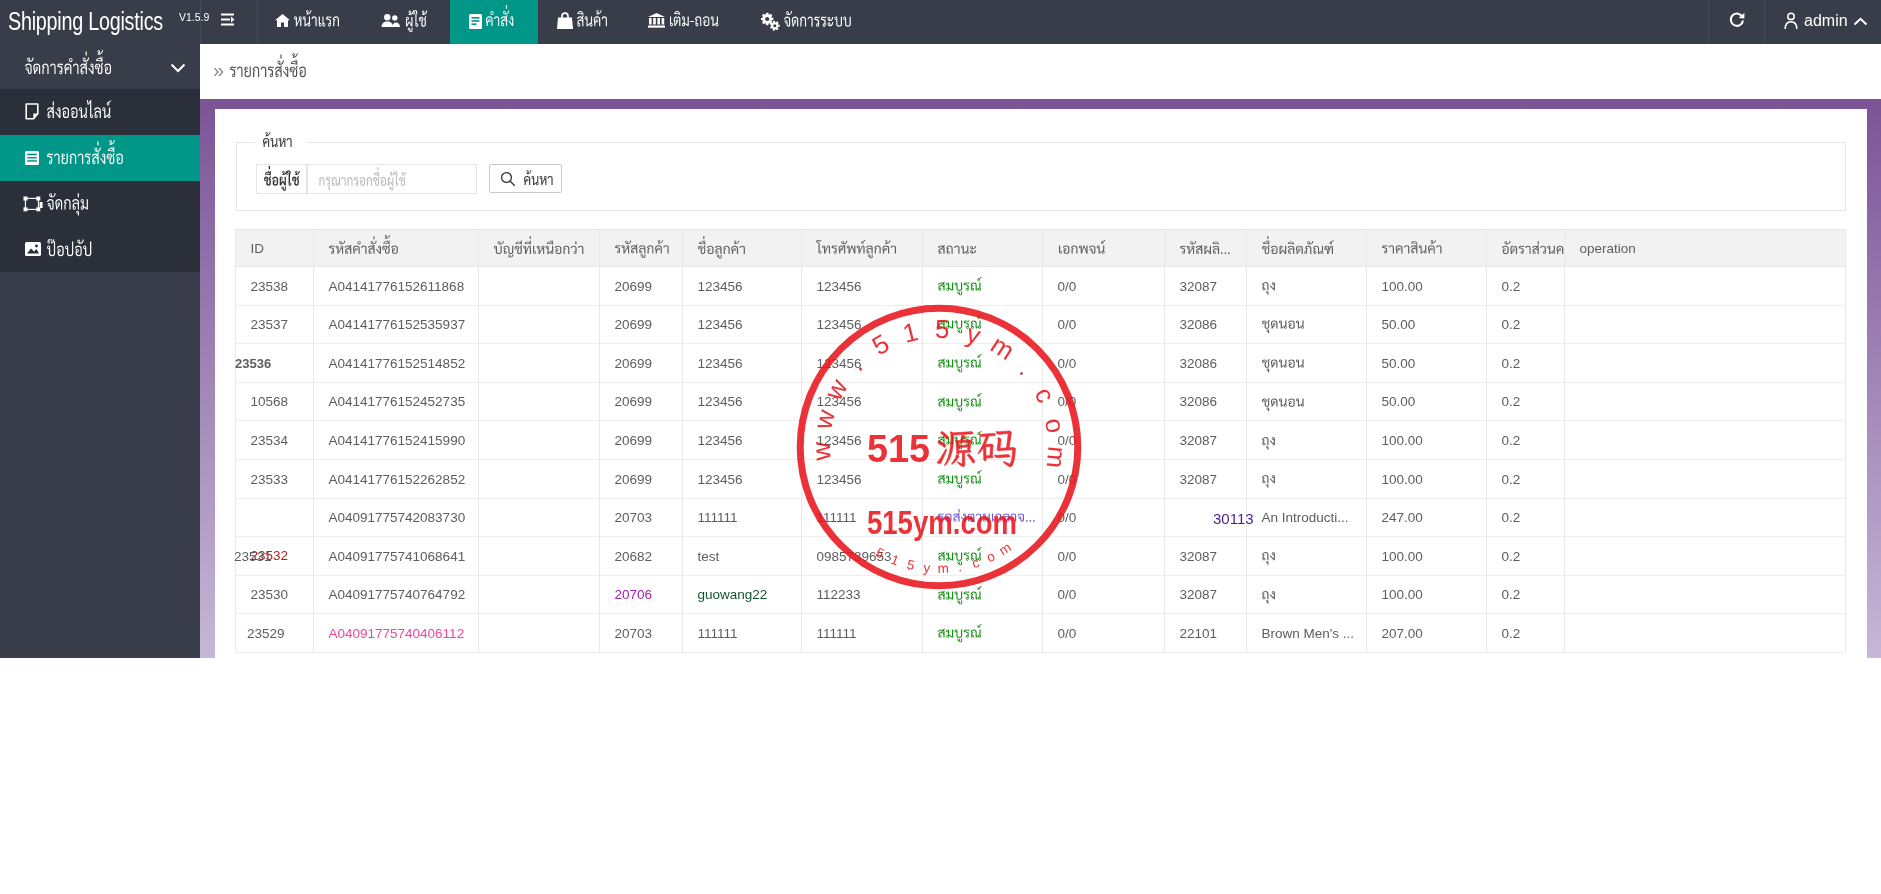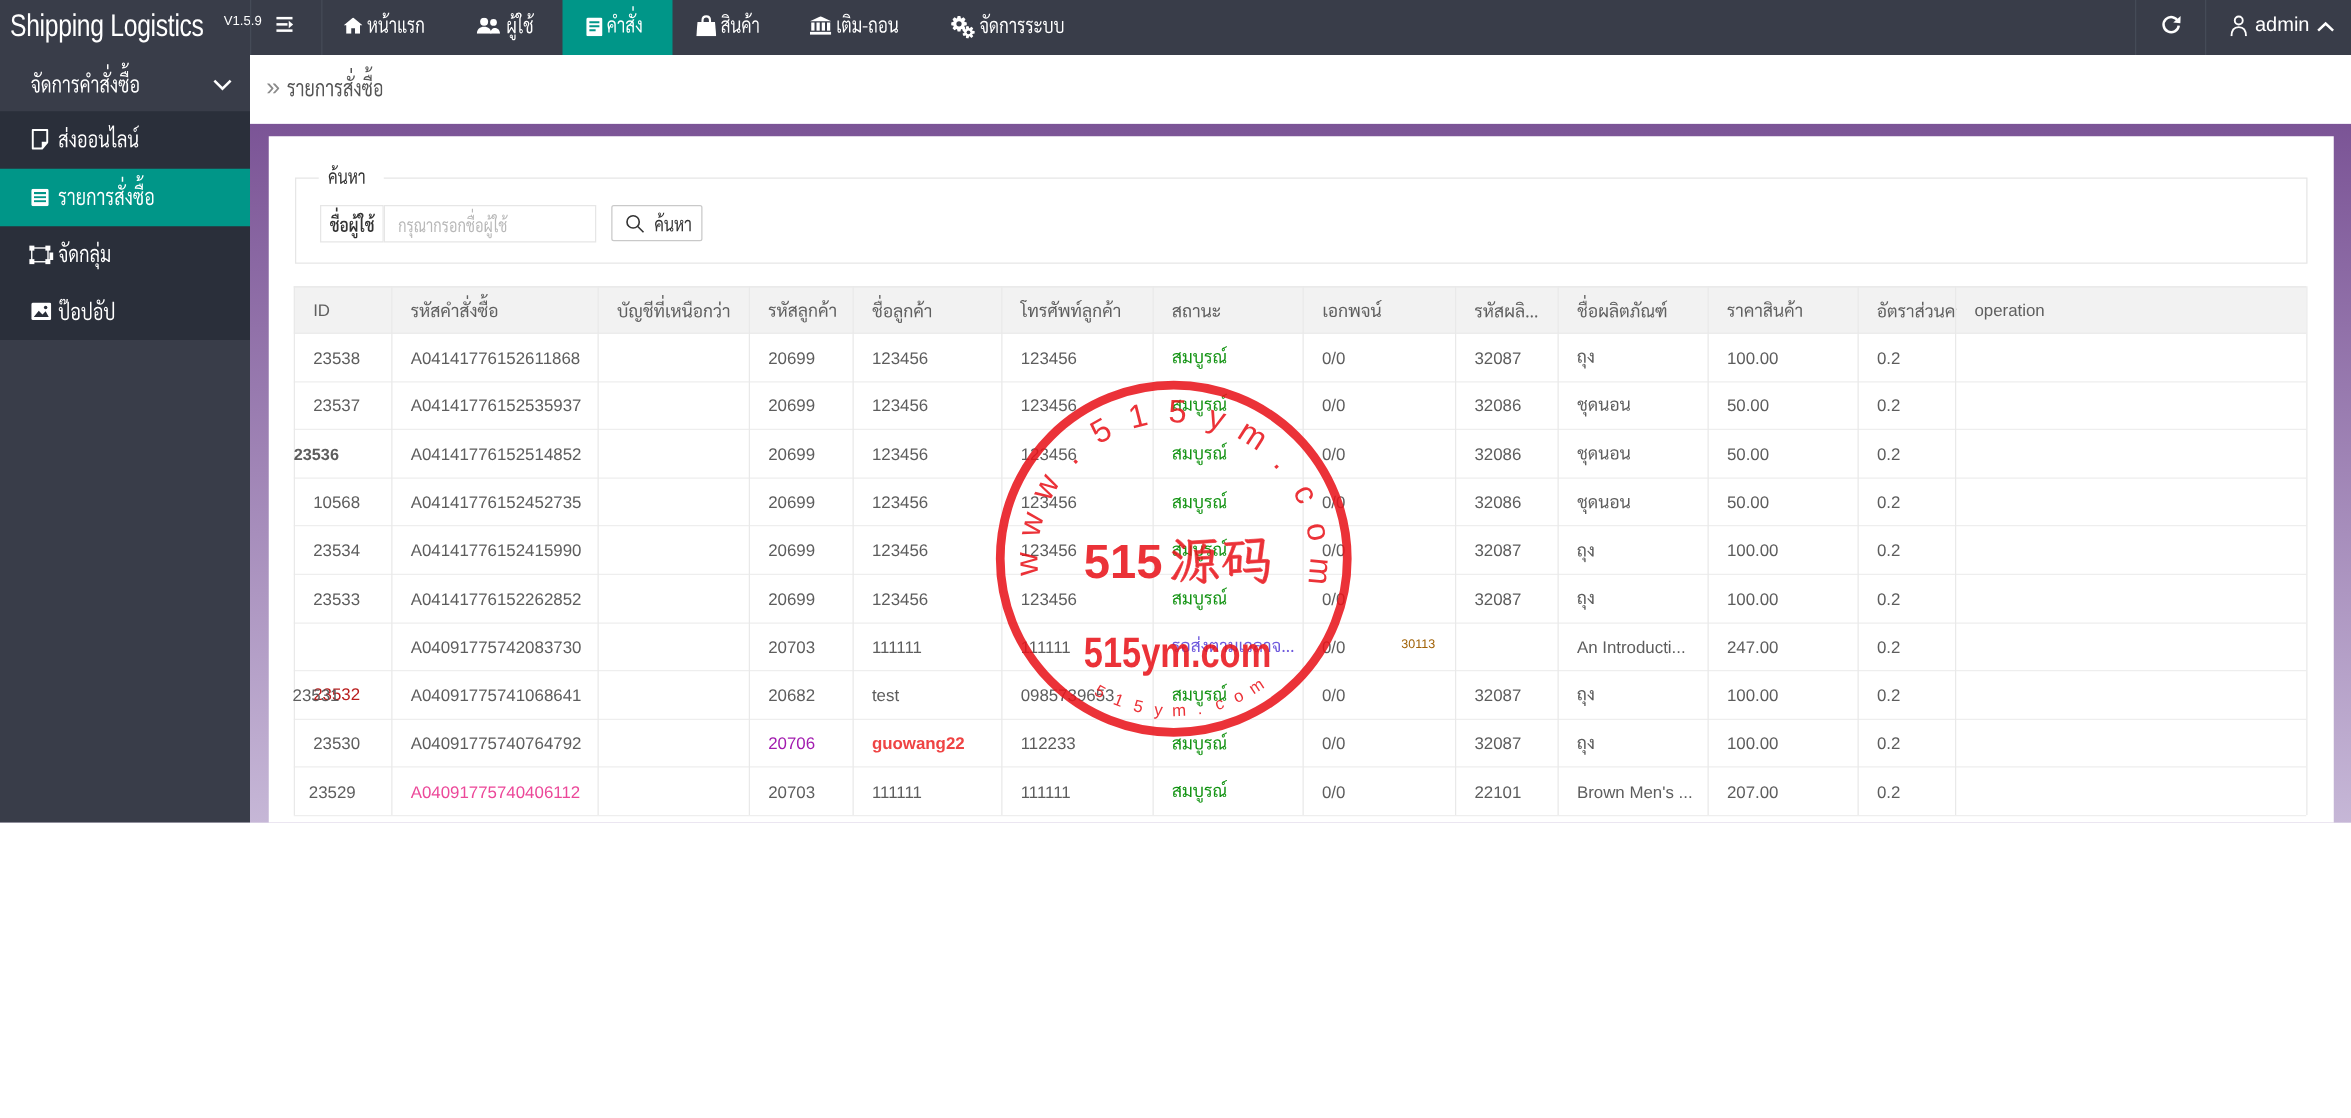--- a/index.html
+++ b/index.html
@@ -313,21 +313,21 @@
     <div style="position:absolute;left:1501.5px;top:471.5px;font-size:13.5px;color:#5d5d5d;font-weight:400;white-space:nowrap;">0.2</div>
     <div style="position:absolute;left:250.5px;top:510.1px;font-size:13.5px;color:#b91c1c;font-weight:400;white-space:nowrap;margin-top:38px;">23532</div>
     <div style="position:absolute;left:328.5px;top:510.1px;font-size:13.5px;color:#5d5d5d;font-weight:400;white-space:nowrap;">A04091775742083730</div>
     <div style="position:absolute;left:614.5px;top:510.1px;font-size:13.5px;color:#5d5d5d;font-weight:400;white-space:nowrap;">20703</div>
     <div style="position:absolute;left:697.5px;top:510.1px;font-size:13.5px;color:#5d5d5d;font-weight:400;white-space:nowrap;">111111</div>
     <div style="position:absolute;left:816.5px;top:510.1px;font-size:13.5px;color:#5d5d5d;font-weight:400;white-space:nowrap;">111111</div>
     <svg style="position:absolute;left:937.0px;top:508.4px" width="98.8" height="14.8" viewBox="-0.5 -13.6 98.8 14.8">
       <path d="M1.8 -6.4Q3.3 -6.2 4.4 -5.7Q5.5 -5.2 5.5 -4.5V-1.3Q5.5 -0.7 5.1 -0.3Q4.6 0.1 4.0 0.1Q3.3 0.1 2.9 -0.3Q2.5 -0.7 2.5 -1.3Q2.5 -1.9 2.9 -2.3Q3.3 -2.7 3.9 -2.7Q4.1 -2.7 4.3 -2.6V-4.3Q4.3 -4.7 3.3 -5.1Q2.2 -5.4 0.5 -5.6Q0.5 -6.9 1.0 -7.5Q1.6 -8.2 2.5 -8.2Q2.9 -8.2 3.2 -8.1Q3.5 -8.1 4.1 -7.9Q4.7 -7.7 4.8 -7.7Q5.0 -7.7 5.2 -7.9Q5.3 -8.0 5.3 -8.3L6.2 -8.0Q6.1 -7.4 5.8 -7.1Q5.4 -6.8 5.0 -6.8Q4.8 -6.8 4.5 -6.8Q4.2 -6.9 3.9 -7.0Q3.8 -7.0 3.4 -7.1Q2.9 -7.2 2.6 -7.2Q2.3 -7.2 2.0 -7.0Q1.8 -6.8 1.8 -6.4ZM4.6 -1.3Q4.6 -1.6 4.4 -1.8Q4.2 -1.9 3.9 -1.9Q3.6 -1.9 3.4 -1.8Q3.3 -1.6 3.3 -1.3Q3.3 -1.0 3.4 -0.8Q3.6 -0.6 3.9 -0.6Q4.2 -0.6 4.4 -0.8Q4.6 -1.0 4.6 -1.3Z M14.0 -5.8V-1.8Q14.0 -0.9 13.2 -0.4Q12.4 0.1 11.0 0.1Q9.6 0.1 8.9 -0.4Q8.1 -0.9 8.1 -1.8V-4.1Q8.1 -4.7 8.6 -5.1Q9.0 -5.6 9.6 -5.6Q10.3 -5.6 10.7 -5.2Q11.1 -4.8 11.1 -4.1Q11.1 -3.5 10.7 -3.1Q10.3 -2.7 9.7 -2.7Q9.5 -2.7 9.3 -2.8V-2.0Q9.3 -1.4 9.8 -1.1Q10.2 -0.8 11.1 -0.8Q11.9 -0.8 12.3 -1.1Q12.8 -1.4 12.8 -2.0V-5.8Q12.8 -6.5 12.2 -6.8Q11.7 -7.2 10.8 -7.2Q9.9 -7.2 9.3 -6.9Q8.7 -6.5 8.5 -5.9H7.4Q7.5 -7.0 8.4 -7.6Q9.4 -8.2 10.8 -8.2Q12.2 -8.2 13.1 -7.5Q14.0 -6.9 14.0 -5.8ZM9.0 -4.1Q9.0 -3.9 9.2 -3.7Q9.4 -3.5 9.7 -3.5Q10.0 -3.5 10.2 -3.7Q10.3 -3.9 10.3 -4.1Q10.3 -4.4 10.2 -4.6Q10.0 -4.8 9.7 -4.8Q9.4 -4.8 9.2 -4.6Q9.0 -4.4 9.0 -4.1Z M21.5 -7.3Q22.1 -6.7 22.1 -5.8V0.0H20.9V-3.2Q20.9 -3.8 20.3 -4.2Q19.7 -4.5 19.0 -4.5Q18.2 -4.5 17.7 -4.2Q17.2 -3.8 17.2 -3.2V-2.6Q17.4 -2.7 17.6 -2.7Q18.2 -2.7 18.6 -2.3Q19.0 -1.9 19.0 -1.3Q19.0 -0.7 18.6 -0.3Q18.2 0.1 17.5 0.1Q16.9 0.1 16.4 -0.3Q16.0 -0.7 16.0 -1.3V-3.2Q16.0 -4.1 16.6 -4.7Q17.2 -5.2 18.1 -5.4Q19.3 -6.2 20.0 -7.0Q19.5 -7.2 18.9 -7.2Q18.0 -7.2 17.4 -6.9Q16.8 -6.5 16.6 -5.9H15.5Q15.6 -7.0 16.5 -7.6Q17.4 -8.2 18.9 -8.2Q19.9 -8.2 20.7 -7.9Q21.0 -8.4 21.1 -8.8H22.5Q22.3 -8.2 21.5 -7.3ZM20.9 -5.8Q20.9 -6.2 20.7 -6.5Q20.1 -6.0 19.3 -5.4Q20.3 -5.3 20.9 -4.7ZM17.6 -1.9Q17.3 -1.9 17.1 -1.8Q16.9 -1.6 16.9 -1.3Q16.9 -1.0 17.1 -0.8Q17.3 -0.6 17.6 -0.6Q17.9 -0.6 18.1 -0.8Q18.2 -1.0 18.2 -1.3Q18.2 -1.6 18.1 -1.8Q17.9 -1.9 17.6 -1.9Z M21.0 -12.6H22.1V-9.6H21.0Z M28.4 -6.7V0.0H27.3L23.4 -4.2L24.1 -4.9L27.2 -1.5V-5.4Q27.0 -5.3 26.8 -5.3Q26.2 -5.3 25.8 -5.7Q25.4 -6.1 25.4 -6.8Q25.4 -7.4 25.8 -7.8Q26.3 -8.2 26.9 -8.2Q27.6 -8.2 28.0 -7.8Q28.4 -7.4 28.4 -6.7ZM26.9 -6.1Q27.1 -6.1 27.3 -6.3Q27.5 -6.5 27.5 -6.8Q27.5 -7.1 27.3 -7.2Q27.1 -7.4 26.9 -7.4Q26.6 -7.4 26.4 -7.2Q26.2 -7.1 26.2 -6.8Q26.2 -6.5 26.4 -6.3Q26.6 -6.1 26.9 -6.1Z M36.9 -5.4V0.0H35.7V-5.4Q35.7 -6.0 35.6 -6.5Q35.4 -6.9 35.0 -7.2L33.6 -6.1L32.1 -7.2Q31.6 -6.9 31.4 -6.5Q31.2 -6.0 31.2 -5.3Q31.2 -5.0 31.3 -4.6Q31.4 -4.2 31.5 -3.7Q31.7 -3.1 31.7 -2.8Q31.8 -2.4 31.8 -2.1V-1.7Q32.0 -2.0 32.3 -2.3Q32.6 -2.5 33.3 -3.1Q32.8 -3.2 32.5 -3.5Q32.3 -3.8 32.3 -4.3Q32.3 -4.8 32.6 -5.2Q33.0 -5.5 33.5 -5.5Q34.1 -5.5 34.4 -5.2Q34.8 -4.8 34.8 -4.3Q34.8 -3.8 34.5 -3.3Q34.1 -2.9 33.4 -2.3Q32.7 -1.6 32.3 -1.1Q31.9 -0.6 31.9 0.0H30.7V-2.0Q30.7 -2.3 30.4 -3.3Q30.3 -4.0 30.2 -4.4Q30.1 -4.9 30.1 -5.3Q30.1 -6.4 30.6 -7.2Q31.2 -8.0 32.2 -8.2L33.6 -7.1L34.9 -8.2Q35.8 -8.1 36.4 -7.3Q36.9 -6.5 36.9 -5.4ZM33.5 -3.7Q33.8 -3.7 34.0 -3.9Q34.1 -4.0 34.1 -4.3Q34.1 -4.6 34.0 -4.7Q33.8 -4.9 33.5 -4.9Q33.3 -4.9 33.1 -4.7Q32.9 -4.6 32.9 -4.3Q32.9 -4.0 33.1 -3.9Q33.3 -3.7 33.5 -3.7Z M42.5 -6.0Q42.5 -6.6 42.1 -6.9Q41.8 -7.2 41.1 -7.2Q40.4 -7.2 40.0 -6.8Q39.6 -6.5 39.6 -5.8H38.4Q38.4 -6.9 39.1 -7.6Q39.8 -8.2 41.1 -8.2Q42.3 -8.2 43.0 -7.6Q43.7 -7.0 43.7 -6.0V0.0H42.5Z M52.3 -8.1V0.0H51.2Q50.6 -0.5 49.9 -0.9Q49.1 -1.4 48.5 -1.6Q48.5 -1.5 48.5 -1.4Q48.5 -0.7 48.0 -0.3Q47.6 0.1 46.9 0.1Q46.2 0.1 45.8 -0.3Q45.4 -0.7 45.4 -1.4Q45.4 -2.0 45.8 -2.4Q46.2 -2.9 46.9 -2.9Q47.0 -2.9 47.1 -2.8V-5.4Q46.9 -5.3 46.7 -5.3Q46.1 -5.3 45.7 -5.7Q45.3 -6.1 45.3 -6.8Q45.3 -7.4 45.7 -7.8Q46.1 -8.2 46.8 -8.2Q47.4 -8.2 47.9 -7.8Q48.3 -7.4 48.3 -6.7V-2.6Q49.1 -2.4 49.8 -2.0Q50.6 -1.7 51.1 -1.2V-8.1ZM46.7 -6.1Q47.0 -6.1 47.2 -6.3Q47.4 -6.5 47.4 -6.8Q47.4 -7.1 47.2 -7.2Q47.0 -7.4 46.7 -7.4Q46.4 -7.4 46.2 -7.2Q46.0 -7.1 46.0 -6.8Q46.0 -6.5 46.2 -6.3Q46.4 -6.1 46.7 -6.1ZM47.6 -1.4Q47.6 -1.7 47.4 -1.8Q47.2 -2.0 46.9 -2.0Q46.6 -2.0 46.4 -1.8Q46.2 -1.7 46.2 -1.4Q46.2 -1.1 46.4 -0.9Q46.6 -0.7 46.9 -0.7Q47.2 -0.7 47.4 -0.9Q47.6 -1.1 47.6 -1.4Z M57.4 -1.3Q57.4 -0.7 57.0 -0.3Q56.6 0.1 56.0 0.1Q55.3 0.1 54.9 -0.3Q54.4 -0.7 54.4 -1.3V-8.1H55.6V-2.6Q55.8 -2.7 56.0 -2.7Q56.7 -2.7 57.0 -2.3Q57.4 -1.9 57.4 -1.3ZM56.7 -1.3Q56.7 -1.6 56.5 -1.8Q56.3 -1.9 56.0 -1.9Q55.7 -1.9 55.5 -1.8Q55.4 -1.6 55.4 -1.3Q55.4 -1.0 55.5 -0.8Q55.7 -0.6 56.0 -0.6Q56.3 -0.6 56.5 -0.8Q56.7 -1.0 56.7 -1.3Z M63.8 -5.8V-1.3Q63.8 -0.7 63.4 -0.3Q63.0 0.1 62.3 0.1Q61.6 0.1 61.2 -0.3Q60.8 -0.7 60.8 -1.3Q60.8 -1.9 61.2 -2.3Q61.6 -2.7 62.2 -2.7Q62.4 -2.7 62.6 -2.6V-5.7Q62.6 -6.4 62.2 -6.8Q61.7 -7.2 60.9 -7.2Q60.2 -7.2 59.7 -6.8Q59.2 -6.5 59.1 -5.8H57.9Q58.0 -6.9 58.9 -7.6Q59.7 -8.2 61.0 -8.2Q62.3 -8.2 63.1 -7.5Q63.8 -6.9 63.8 -5.8ZM62.9 -1.3Q62.9 -1.6 62.7 -1.8Q62.5 -1.9 62.2 -1.9Q62.0 -1.9 61.8 -1.8Q61.6 -1.6 61.6 -1.3Q61.6 -1.0 61.8 -0.8Q62.0 -0.6 62.2 -0.6Q62.5 -0.6 62.7 -0.8Q62.9 -1.0 62.9 -1.3Z M71.9 -5.8V0.0H70.8V-3.3Q70.8 -3.9 70.2 -4.3Q69.6 -4.6 68.8 -4.6Q68.1 -4.6 67.6 -4.3Q67.1 -3.9 67.1 -3.3V-2.6Q67.3 -2.7 67.5 -2.7Q68.1 -2.7 68.5 -2.3Q68.9 -1.9 68.9 -1.3Q68.9 -0.7 68.5 -0.3Q68.1 0.1 67.4 0.1Q66.7 0.1 66.3 -0.3Q65.9 -0.7 65.9 -1.3V-3.3Q65.9 -4.0 66.3 -4.5Q66.6 -5.0 67.3 -5.3Q67.9 -5.6 68.7 -5.6Q69.3 -5.6 69.8 -5.4Q70.4 -5.2 70.8 -4.8V-5.8Q70.8 -6.5 70.2 -6.9Q69.7 -7.2 68.7 -7.2Q67.8 -7.2 67.2 -6.9Q66.6 -6.5 66.5 -5.9H65.4Q65.4 -7.0 66.4 -7.6Q67.3 -8.2 68.7 -8.2Q70.2 -8.2 71.1 -7.6Q71.9 -6.9 71.9 -5.8ZM67.5 -1.9Q67.2 -1.9 67.0 -1.8Q66.8 -1.6 66.8 -1.3Q66.8 -1.0 67.0 -0.8Q67.2 -0.6 67.5 -0.6Q67.7 -0.6 67.9 -0.8Q68.1 -1.0 68.1 -1.3Q68.1 -1.6 67.9 -1.8Q67.7 -1.9 67.5 -1.9Z M77.5 -6.0Q77.5 -6.6 77.2 -6.9Q76.8 -7.2 76.1 -7.2Q75.4 -7.2 75.0 -6.8Q74.6 -6.5 74.6 -5.8H73.4Q73.4 -6.9 74.1 -7.6Q74.9 -8.2 76.1 -8.2Q77.3 -8.2 78.0 -7.6Q78.7 -7.0 78.7 -6.0V0.0H77.5Z M83.0 -1.1 82.7 -2.8Q82.5 -2.7 82.2 -2.7Q81.6 -2.7 81.2 -3.0Q80.9 -3.4 80.9 -4.0Q80.9 -4.5 81.2 -4.9Q81.6 -5.3 82.2 -5.3Q82.7 -5.3 83.1 -5.0Q83.5 -4.7 83.6 -4.2L84.1 -1.3Q84.1 -1.1 84.3 -0.9Q84.4 -0.8 84.7 -0.8Q85.0 -0.8 85.2 -1.0Q85.3 -1.1 85.3 -1.4V-5.9Q85.3 -6.5 84.8 -6.9Q84.3 -7.2 83.5 -7.2Q82.6 -7.2 82.1 -6.9Q81.5 -6.5 81.4 -5.9H80.2Q80.3 -6.9 81.2 -7.6Q82.1 -8.2 83.5 -8.2Q84.9 -8.2 85.7 -7.6Q86.5 -7.0 86.5 -6.0V-1.5Q86.5 -0.7 86.1 -0.3Q85.6 0.1 84.7 0.1Q84.0 0.1 83.5 -0.2Q83.1 -0.5 83.0 -1.1ZM82.8 -4.0Q82.8 -4.2 82.6 -4.4Q82.4 -4.6 82.2 -4.6Q81.9 -4.6 81.7 -4.4Q81.6 -4.2 81.6 -4.0Q81.6 -3.7 81.7 -3.5Q81.9 -3.4 82.2 -3.4Q82.4 -3.4 82.6 -3.5Q82.8 -3.7 82.8 -4.0Z M88.5 -0.8Q88.5 -1.2 88.7 -1.4Q88.9 -1.7 89.3 -1.7Q89.7 -1.7 90.0 -1.4Q90.2 -1.2 90.2 -0.8Q90.2 -0.4 90.0 -0.1Q89.7 0.1 89.3 0.1Q88.9 0.1 88.7 -0.1Q88.5 -0.4 88.5 -0.8Z M92.0 -0.8Q92.0 -1.2 92.2 -1.4Q92.5 -1.7 92.8 -1.7Q93.2 -1.7 93.5 -1.4Q93.7 -1.2 93.7 -0.8Q93.7 -0.4 93.5 -0.1Q93.2 0.1 92.8 0.1Q92.5 0.1 92.2 -0.1Q92.0 -0.4 92.0 -0.8Z M95.5 -0.8Q95.5 -1.2 95.7 -1.4Q96.0 -1.7 96.4 -1.7Q96.8 -1.7 97.0 -1.4Q97.2 -1.2 97.2 -0.8Q97.2 -0.4 97.0 -0.1Q96.8 0.1 96.4 0.1Q96.0 0.1 95.7 -0.1Q95.5 -0.4 95.5 -0.8Z" fill="#6e59dd"></path>
     </svg>
     <div style="position:absolute;left:1057.5px;top:510.1px;font-size:13.5px;color:#5d5d5d;font-weight:400;white-space:nowrap;">0/0</div>
-    <div style="position:absolute;left:1121px;top:510.1px;font-size:10px;color:#a16207;font-weight:400;white-space:nowrap;">30113</div>
+    <div style="position:absolute;left:1213px;top:510.1px;font-size:15px;color:#4c1d95;font-weight:400;white-space:nowrap;">30113</div>
     <div style="position:absolute;left:1261.5px;top:510.1px;font-size:13.5px;color:#5d5d5d;font-weight:400;white-space:nowrap;">An Introducti...</div>
     <div style="position:absolute;left:1381.5px;top:510.1px;font-size:13.5px;color:#5d5d5d;font-weight:400;white-space:nowrap;">247.00</div>
     <div style="position:absolute;left:1501.5px;top:510.1px;font-size:13.5px;color:#5d5d5d;font-weight:400;white-space:nowrap;">0.2</div>
     <div style="position:absolute;left:234px;top:548.7px;font-size:13.5px;color:#5d5d5d;font-weight:400;white-space:nowrap;">23531</div>
     <div style="position:absolute;left:328.5px;top:548.7px;font-size:13.5px;color:#5d5d5d;font-weight:400;white-space:nowrap;">A04091775741068641</div>
     <div style="position:absolute;left:614.5px;top:548.7px;font-size:13.5px;color:#5d5d5d;font-weight:400;white-space:nowrap;">20682</div>
     <div style="position:absolute;left:697.5px;top:548.7px;font-size:13.5px;color:#5d5d5d;font-weight:400;white-space:nowrap;">test</div>
     <div style="position:absolute;left:816.5px;top:548.7px;font-size:13.5px;color:#5d5d5d;font-weight:400;white-space:nowrap;">0985739653</div>
     <svg style="position:absolute;left:937.0px;top:546.0px" width="45.6" height="20.3" viewBox="-0.5 -14.6 45.6 20.3">
       <path d="M6.5 -7.3Q7.1 -6.7 7.1 -5.8V0.0H5.9V-3.2Q5.9 -3.8 5.3 -4.2Q4.7 -4.5 4.0 -4.5Q3.2 -4.5 2.7 -4.2Q2.2 -3.8 2.2 -3.2V-2.6Q2.4 -2.7 2.6 -2.7Q3.2 -2.7 3.6 -2.3Q4.0 -1.9 4.0 -1.3Q4.0 -0.7 3.6 -0.3Q3.2 0.1 2.5 0.1Q1.9 0.1 1.4 -0.3Q1.0 -0.7 1.0 -1.3V-3.2Q1.0 -4.1 1.6 -4.7Q2.2 -5.2 3.1 -5.4Q4.3 -6.2 5.0 -7.0Q4.5 -7.2 3.9 -7.2Q3.0 -7.2 2.4 -6.9Q1.8 -6.5 1.6 -5.9H0.5Q0.6 -7.0 1.5 -7.6Q2.4 -8.2 3.9 -8.2Q4.9 -8.2 5.7 -7.9Q6.0 -8.4 6.1 -8.8H7.5Q7.3 -8.2 6.5 -7.3ZM5.9 -5.8Q5.9 -6.2 5.7 -6.5Q5.1 -6.0 4.4 -5.4Q5.3 -5.3 5.9 -4.7ZM2.6 -1.9Q2.3 -1.9 2.1 -1.8Q1.9 -1.6 1.9 -1.3Q1.9 -1.0 2.1 -0.8Q2.3 -0.6 2.6 -0.6Q2.9 -0.6 3.1 -0.8Q3.2 -1.0 3.2 -1.3Q3.2 -1.6 3.1 -1.8Q2.9 -1.9 2.6 -1.9Z M15.7 -8.1V0.0H14.6Q14.0 -0.5 13.2 -0.9Q12.5 -1.4 11.8 -1.6Q11.8 -1.5 11.8 -1.4Q11.8 -0.7 11.4 -0.3Q10.9 0.1 10.3 0.1Q9.6 0.1 9.1 -0.3Q8.7 -0.7 8.7 -1.4Q8.7 -2.0 9.2 -2.4Q9.6 -2.9 10.3 -2.9Q10.4 -2.9 10.4 -2.8V-5.4Q10.2 -5.3 10.0 -5.3Q9.4 -5.3 9.0 -5.7Q8.6 -6.1 8.6 -6.8Q8.6 -7.4 9.1 -7.8Q9.5 -8.2 10.1 -8.2Q10.8 -8.2 11.2 -7.8Q11.6 -7.4 11.6 -6.7V-2.6Q12.4 -2.4 13.2 -2.0Q13.9 -1.7 14.5 -1.2V-8.1ZM10.1 -6.1Q10.3 -6.1 10.5 -6.3Q10.7 -6.5 10.7 -6.8Q10.7 -7.1 10.5 -7.2Q10.3 -7.4 10.1 -7.4Q9.8 -7.4 9.6 -7.2Q9.4 -7.1 9.4 -6.8Q9.4 -6.5 9.6 -6.3Q9.8 -6.1 10.1 -6.1ZM10.9 -1.4Q10.9 -1.7 10.7 -1.8Q10.5 -2.0 10.2 -2.0Q9.9 -2.0 9.7 -1.8Q9.5 -1.7 9.5 -1.4Q9.5 -1.1 9.7 -0.9Q9.9 -0.7 10.2 -0.7Q10.5 -0.7 10.7 -0.9Q10.9 -1.1 10.9 -1.4Z M24.7 -8.1V-1.8Q24.7 -0.9 23.9 -0.4Q23.2 0.1 21.8 0.1Q20.4 0.1 19.6 -0.4Q18.9 -0.9 18.9 -1.8V-5.4Q18.6 -5.3 18.5 -5.3Q17.8 -5.3 17.4 -5.7Q17.0 -6.1 17.0 -6.8Q17.0 -7.4 17.5 -7.8Q17.9 -8.2 18.5 -8.2Q19.2 -8.2 19.6 -7.8Q20.0 -7.4 20.0 -6.7V-1.9Q20.0 -1.4 20.5 -1.1Q21.0 -0.8 21.8 -0.8Q22.6 -0.8 23.1 -1.1Q23.5 -1.4 23.5 -1.9V-8.1ZM18.5 -6.1Q18.8 -6.1 18.9 -6.3Q19.1 -6.5 19.1 -6.8Q19.1 -7.1 18.9 -7.2Q18.8 -7.4 18.5 -7.4Q18.2 -7.4 18.0 -7.2Q17.8 -7.1 17.8 -6.8Q17.8 -6.5 18.0 -6.3Q18.2 -6.1 18.5 -6.1Z M21.3 3.4V3.1Q21.1 3.1 20.9 3.1Q20.4 3.1 20.1 2.8Q19.8 2.5 19.8 2.0Q19.8 1.5 20.1 1.2Q20.5 0.8 21.0 0.8Q21.6 0.8 22.0 1.1Q22.3 1.4 22.3 1.9V3.4Q22.3 3.6 22.5 3.8Q22.6 3.9 22.9 3.9Q23.3 3.9 23.4 3.8Q23.6 3.6 23.6 3.4V0.9H24.6V3.4Q24.6 4.0 24.1 4.3Q23.7 4.6 22.9 4.6Q22.1 4.6 21.7 4.3Q21.3 4.0 21.3 3.4ZM21.4 2.0Q21.4 1.8 21.3 1.6Q21.2 1.5 20.9 1.5Q20.7 1.5 20.6 1.6Q20.4 1.8 20.4 2.0Q20.4 2.2 20.6 2.4Q20.7 2.5 20.9 2.5Q21.2 2.5 21.3 2.4Q21.4 2.2 21.4 2.0Z M27.5 -6.4Q29.1 -6.2 30.2 -5.7Q31.2 -5.2 31.2 -4.5V-1.3Q31.2 -0.7 30.8 -0.3Q30.4 0.1 29.7 0.1Q29.1 0.1 28.7 -0.3Q28.2 -0.7 28.2 -1.3Q28.2 -1.9 28.6 -2.3Q29.0 -2.7 29.7 -2.7Q29.8 -2.7 30.1 -2.6V-4.3Q30.1 -4.7 29.0 -5.1Q28.0 -5.4 26.2 -5.6Q26.2 -6.9 26.8 -7.5Q27.3 -8.2 28.3 -8.2Q28.6 -8.2 28.9 -8.1Q29.2 -8.1 29.8 -7.9Q30.4 -7.7 30.6 -7.7Q30.8 -7.7 30.9 -7.9Q31.0 -8.0 31.1 -8.3L32.0 -8.0Q31.8 -7.4 31.5 -7.1Q31.2 -6.8 30.8 -6.8Q30.6 -6.8 30.3 -6.8Q29.9 -6.9 29.6 -7.0Q29.5 -7.0 29.1 -7.1Q28.7 -7.2 28.4 -7.2Q28.0 -7.2 27.8 -7.0Q27.5 -6.8 27.5 -6.4ZM30.3 -1.3Q30.3 -1.6 30.1 -1.8Q30.0 -1.9 29.7 -1.9Q29.4 -1.9 29.2 -1.8Q29.0 -1.6 29.0 -1.3Q29.0 -1.0 29.2 -0.8Q29.4 -0.6 29.7 -0.6Q30.0 -0.6 30.1 -0.8Q30.3 -1.0 30.3 -1.3Z M43.5 -1.4Q43.5 -0.7 43.1 -0.3Q42.7 0.1 42.0 0.1Q41.4 0.1 41.0 -0.3Q40.6 -0.7 40.6 -1.3Q39.8 -0.9 39.3 0.0H38.1V-5.3Q38.1 -6.2 37.6 -6.7Q37.2 -7.2 36.3 -7.2Q35.6 -7.2 35.1 -6.9Q34.5 -6.6 34.3 -6.0Q34.8 -5.9 35.2 -5.7Q35.7 -5.5 35.9 -5.3V-5.0Q35.4 -4.9 35.1 -4.5Q34.8 -4.1 34.8 -3.6V-2.6Q35.0 -2.7 35.2 -2.7Q35.8 -2.7 36.2 -2.3Q36.6 -1.9 36.6 -1.3Q36.6 -0.6 36.2 -0.3Q35.8 0.1 35.1 0.1Q34.5 0.1 34.0 -0.3Q33.6 -0.7 33.6 -1.3V-3.5Q33.6 -4.1 33.9 -4.5Q34.1 -4.9 34.6 -5.1Q34.1 -5.3 33.1 -5.3Q33.2 -6.2 33.6 -6.8Q34.0 -7.5 34.8 -7.8Q35.5 -8.2 36.4 -8.2Q37.7 -8.2 38.5 -7.5Q39.2 -6.7 39.2 -5.4V-1.3Q39.7 -1.9 40.5 -2.3Q41.0 -2.5 41.3 -2.7Q41.6 -2.9 41.8 -3.2Q41.9 -3.5 41.9 -4.0V-8.1H43.1V-3.9Q43.1 -3.5 43.0 -3.2Q42.8 -2.8 42.6 -2.6Q43.0 -2.5 43.3 -2.1Q43.5 -1.8 43.5 -1.4ZM42.7 -1.3Q42.7 -1.6 42.5 -1.8Q42.3 -1.9 42.0 -1.9Q41.8 -1.9 41.6 -1.8Q41.4 -1.6 41.4 -1.3Q41.4 -1.0 41.6 -0.8Q41.8 -0.6 42.0 -0.6Q42.3 -0.6 42.5 -0.8Q42.7 -1.0 42.7 -1.3ZM35.2 -1.9Q34.9 -1.9 34.7 -1.7Q34.5 -1.6 34.5 -1.3Q34.5 -1.0 34.7 -0.8Q34.9 -0.6 35.2 -0.6Q35.5 -0.6 35.7 -0.8Q35.8 -1.0 35.8 -1.3Q35.8 -1.6 35.7 -1.7Q35.5 -1.9 35.2 -1.9Z M44.1 -13.6Q44.1 -13.0 43.8 -12.7Q43.5 -12.4 42.7 -12.2Q42.6 -12.1 42.5 -12.1Q42.4 -12.1 42.3 -12.0L41.9 -11.9Q42.1 -11.7 42.3 -11.5Q42.4 -11.2 42.4 -10.9Q42.4 -10.3 42.0 -10.0Q41.7 -9.6 41.1 -9.6Q40.6 -9.6 40.2 -10.0Q39.9 -10.4 39.9 -10.9Q39.9 -11.5 40.2 -11.8Q40.5 -12.2 40.9 -12.3Q41.2 -12.4 42.1 -12.7Q42.6 -12.9 42.9 -13.1Q43.1 -13.3 43.1 -13.6ZM41.7 -10.8Q41.7 -11.1 41.6 -11.2Q41.4 -11.4 41.2 -11.4Q40.9 -11.4 40.8 -11.2Q40.7 -11.1 40.7 -10.8Q40.7 -10.6 40.8 -10.5Q40.9 -10.3 41.2 -10.3Q41.4 -10.3 41.6 -10.5Q41.7 -10.6 41.7 -10.8Z" fill="#129312"></path>
@@ -335,21 +335,21 @@
     <div style="position:absolute;left:1057.5px;top:548.7px;font-size:13.5px;color:#5d5d5d;font-weight:400;white-space:nowrap;">0/0</div>
     <div style="position:absolute;left:1179.5px;top:548.7px;font-size:13.5px;color:#5d5d5d;font-weight:400;white-space:nowrap;">32087</div>
     <svg style="position:absolute;left:1261.1px;top:551.4px" width="14.9" height="14.8" viewBox="-0.4 -9.2 14.9 14.8">
       <path d="M7.1 -5.4V0.0H5.9V-5.3Q5.9 -6.2 5.4 -6.7Q4.8 -7.2 3.9 -7.2Q3.2 -7.2 2.6 -6.9Q2.0 -6.6 1.8 -6.0Q2.3 -5.9 2.7 -5.7Q3.2 -5.5 3.4 -5.3V-5.0Q2.9 -4.9 2.6 -4.5Q2.3 -4.1 2.3 -3.6V-2.6Q2.5 -2.7 2.7 -2.7Q3.3 -2.7 3.7 -2.3Q4.1 -1.9 4.1 -1.3Q4.1 -0.6 3.7 -0.3Q3.3 0.1 2.6 0.1Q1.9 0.1 1.5 -0.3Q1.1 -0.7 1.1 -1.3V-3.5Q1.1 -4.0 1.4 -4.5Q1.6 -4.9 2.1 -5.1Q1.5 -5.3 0.6 -5.3Q0.7 -6.2 1.1 -6.8Q1.5 -7.5 2.3 -7.8Q3.0 -8.2 4.0 -8.2Q5.4 -8.2 6.3 -7.4Q7.1 -6.7 7.1 -5.4ZM2.7 -1.9Q2.4 -1.9 2.2 -1.7Q2.0 -1.6 2.0 -1.3Q2.0 -1.0 2.2 -0.8Q2.4 -0.6 2.7 -0.6Q2.9 -0.6 3.1 -0.8Q3.3 -1.0 3.3 -1.3Q3.3 -1.6 3.1 -1.7Q2.9 -1.9 2.7 -1.9Z M6.0 3.1Q5.8 3.1 5.6 3.1Q5.1 3.1 4.8 2.8Q4.5 2.5 4.5 2.0Q4.5 1.5 4.8 1.2Q5.2 0.8 5.7 0.8Q6.4 0.8 6.7 1.2Q7.1 1.5 7.1 2.0V4.6H6.0ZM6.1 2.0Q6.1 1.8 6.0 1.6Q5.8 1.5 5.6 1.5Q5.4 1.5 5.2 1.6Q5.1 1.8 5.1 2.0Q5.1 2.2 5.2 2.4Q5.4 2.5 5.6 2.5Q5.8 2.5 6.0 2.4Q6.1 2.2 6.1 2.0Z M13.5 -6.7V0.0H12.3L8.4 -4.2L9.1 -4.9L12.3 -1.5V-5.4Q12.1 -5.3 11.9 -5.3Q11.2 -5.3 10.8 -5.7Q10.4 -6.1 10.4 -6.8Q10.4 -7.4 10.9 -7.8Q11.3 -8.2 11.9 -8.2Q12.6 -8.2 13.0 -7.8Q13.5 -7.4 13.5 -6.7ZM11.9 -6.1Q12.2 -6.1 12.3 -6.3Q12.5 -6.5 12.5 -6.8Q12.5 -7.1 12.3 -7.2Q12.2 -7.4 11.9 -7.4Q11.6 -7.4 11.4 -7.2Q11.2 -7.1 11.2 -6.8Q11.2 -6.5 11.4 -6.3Q11.6 -6.1 11.9 -6.1Z" fill="#5d5d5d"></path>
     </svg>
     <div style="position:absolute;left:1381.5px;top:548.7px;font-size:13.5px;color:#5d5d5d;font-weight:400;white-space:nowrap;">100.00</div>
     <div style="position:absolute;left:1501.5px;top:548.7px;font-size:13.5px;color:#5d5d5d;font-weight:400;white-space:nowrap;">0.2</div>
     <div style="position:absolute;left:250.5px;top:587.3px;font-size:13.5px;color:#5d5d5d;font-weight:400;white-space:nowrap;">23530</div>
     <div style="position:absolute;left:328.5px;top:587.3px;font-size:13.5px;color:#5d5d5d;font-weight:400;white-space:nowrap;">A04091775740764792</div>
     <div style="position:absolute;left:614.5px;top:587.3px;font-size:13.5px;color:#a21caf;font-weight:400;white-space:nowrap;">20706</div>
-    <div style="position:absolute;left:697.5px;top:587.3px;font-size:13.5px;color:#ef4444;font-weight:700;white-space:nowrap;">guowang22</div>
+    <div style="position:absolute;left:697.5px;top:587.3px;font-size:13.5px;color:#14532d;font-weight:400;white-space:nowrap;">guowang22</div>
     <div style="position:absolute;left:816.5px;top:587.3px;font-size:13.5px;color:#5d5d5d;font-weight:400;white-space:nowrap;">112233</div>
     <svg style="position:absolute;left:937.0px;top:584.6px" width="45.6" height="20.3" viewBox="-0.5 -14.6 45.6 20.3">
       <path d="M6.5 -7.3Q7.1 -6.7 7.1 -5.8V0.0H5.9V-3.2Q5.9 -3.8 5.3 -4.2Q4.7 -4.5 4.0 -4.5Q3.2 -4.5 2.7 -4.2Q2.2 -3.8 2.2 -3.2V-2.6Q2.4 -2.7 2.6 -2.7Q3.2 -2.7 3.6 -2.3Q4.0 -1.9 4.0 -1.3Q4.0 -0.7 3.6 -0.3Q3.2 0.1 2.5 0.1Q1.9 0.1 1.4 -0.3Q1.0 -0.7 1.0 -1.3V-3.2Q1.0 -4.1 1.6 -4.7Q2.2 -5.2 3.1 -5.4Q4.3 -6.2 5.0 -7.0Q4.5 -7.2 3.9 -7.2Q3.0 -7.2 2.4 -6.9Q1.8 -6.5 1.6 -5.9H0.5Q0.6 -7.0 1.5 -7.6Q2.4 -8.2 3.9 -8.2Q4.9 -8.2 5.7 -7.9Q6.0 -8.4 6.1 -8.8H7.5Q7.3 -8.2 6.5 -7.3ZM5.9 -5.8Q5.9 -6.2 5.7 -6.5Q5.1 -6.0 4.4 -5.4Q5.3 -5.3 5.9 -4.7ZM2.6 -1.9Q2.3 -1.9 2.1 -1.8Q1.9 -1.6 1.9 -1.3Q1.9 -1.0 2.1 -0.8Q2.3 -0.6 2.6 -0.6Q2.9 -0.6 3.1 -0.8Q3.2 -1.0 3.2 -1.3Q3.2 -1.6 3.1 -1.8Q2.9 -1.9 2.6 -1.9Z M15.7 -8.1V0.0H14.6Q14.0 -0.5 13.2 -0.9Q12.5 -1.4 11.8 -1.6Q11.8 -1.5 11.8 -1.4Q11.8 -0.7 11.4 -0.3Q10.9 0.1 10.3 0.1Q9.6 0.1 9.1 -0.3Q8.7 -0.7 8.7 -1.4Q8.7 -2.0 9.2 -2.4Q9.6 -2.9 10.3 -2.9Q10.4 -2.9 10.4 -2.8V-5.4Q10.2 -5.3 10.0 -5.3Q9.4 -5.3 9.0 -5.7Q8.6 -6.1 8.6 -6.8Q8.6 -7.4 9.1 -7.8Q9.5 -8.2 10.1 -8.2Q10.8 -8.2 11.2 -7.8Q11.6 -7.4 11.6 -6.7V-2.6Q12.4 -2.4 13.2 -2.0Q13.9 -1.7 14.5 -1.2V-8.1ZM10.1 -6.1Q10.3 -6.1 10.5 -6.3Q10.7 -6.5 10.7 -6.8Q10.7 -7.1 10.5 -7.2Q10.3 -7.4 10.1 -7.4Q9.8 -7.4 9.6 -7.2Q9.4 -7.1 9.4 -6.8Q9.4 -6.5 9.6 -6.3Q9.8 -6.1 10.1 -6.1ZM10.9 -1.4Q10.9 -1.7 10.7 -1.8Q10.5 -2.0 10.2 -2.0Q9.9 -2.0 9.7 -1.8Q9.5 -1.7 9.5 -1.4Q9.5 -1.1 9.7 -0.9Q9.9 -0.7 10.2 -0.7Q10.5 -0.7 10.7 -0.9Q10.9 -1.1 10.9 -1.4Z M24.7 -8.1V-1.8Q24.7 -0.9 23.9 -0.4Q23.2 0.1 21.8 0.1Q20.4 0.1 19.6 -0.4Q18.9 -0.9 18.9 -1.8V-5.4Q18.6 -5.3 18.5 -5.3Q17.8 -5.3 17.4 -5.7Q17.0 -6.1 17.0 -6.8Q17.0 -7.4 17.5 -7.8Q17.9 -8.2 18.5 -8.2Q19.2 -8.2 19.6 -7.8Q20.0 -7.4 20.0 -6.7V-1.9Q20.0 -1.4 20.5 -1.1Q21.0 -0.8 21.8 -0.8Q22.6 -0.8 23.1 -1.1Q23.5 -1.4 23.5 -1.9V-8.1ZM18.5 -6.1Q18.8 -6.1 18.9 -6.3Q19.1 -6.5 19.1 -6.8Q19.1 -7.1 18.9 -7.2Q18.8 -7.4 18.5 -7.4Q18.2 -7.4 18.0 -7.2Q17.8 -7.1 17.8 -6.8Q17.8 -6.5 18.0 -6.3Q18.2 -6.1 18.5 -6.1Z M21.3 3.4V3.1Q21.1 3.1 20.9 3.1Q20.4 3.1 20.1 2.8Q19.8 2.5 19.8 2.0Q19.8 1.5 20.1 1.2Q20.5 0.8 21.0 0.8Q21.6 0.8 22.0 1.1Q22.3 1.4 22.3 1.9V3.4Q22.3 3.6 22.5 3.8Q22.6 3.9 22.9 3.9Q23.3 3.9 23.4 3.8Q23.6 3.6 23.6 3.4V0.9H24.6V3.4Q24.6 4.0 24.1 4.3Q23.7 4.6 22.9 4.6Q22.1 4.6 21.7 4.3Q21.3 4.0 21.3 3.4ZM21.4 2.0Q21.4 1.8 21.3 1.6Q21.2 1.5 20.9 1.5Q20.7 1.5 20.6 1.6Q20.4 1.8 20.4 2.0Q20.4 2.2 20.6 2.4Q20.7 2.5 20.9 2.5Q21.2 2.5 21.3 2.4Q21.4 2.2 21.4 2.0Z M27.5 -6.4Q29.1 -6.2 30.2 -5.7Q31.2 -5.2 31.2 -4.5V-1.3Q31.2 -0.7 30.8 -0.3Q30.4 0.1 29.7 0.1Q29.1 0.1 28.7 -0.3Q28.2 -0.7 28.2 -1.3Q28.2 -1.9 28.6 -2.3Q29.0 -2.7 29.7 -2.7Q29.8 -2.7 30.1 -2.6V-4.3Q30.1 -4.7 29.0 -5.1Q28.0 -5.4 26.2 -5.6Q26.2 -6.9 26.8 -7.5Q27.3 -8.2 28.3 -8.2Q28.6 -8.2 28.9 -8.1Q29.2 -8.1 29.8 -7.9Q30.4 -7.7 30.6 -7.7Q30.8 -7.7 30.9 -7.9Q31.0 -8.0 31.1 -8.3L32.0 -8.0Q31.8 -7.4 31.5 -7.1Q31.2 -6.8 30.8 -6.8Q30.6 -6.8 30.3 -6.8Q29.9 -6.9 29.6 -7.0Q29.5 -7.0 29.1 -7.1Q28.7 -7.2 28.4 -7.2Q28.0 -7.2 27.8 -7.0Q27.5 -6.8 27.5 -6.4ZM30.3 -1.3Q30.3 -1.6 30.1 -1.8Q30.0 -1.9 29.7 -1.9Q29.4 -1.9 29.2 -1.8Q29.0 -1.6 29.0 -1.3Q29.0 -1.0 29.2 -0.8Q29.4 -0.6 29.7 -0.6Q30.0 -0.6 30.1 -0.8Q30.3 -1.0 30.3 -1.3Z M43.5 -1.4Q43.5 -0.7 43.1 -0.3Q42.7 0.1 42.0 0.1Q41.4 0.1 41.0 -0.3Q40.6 -0.7 40.6 -1.3Q39.8 -0.9 39.3 0.0H38.1V-5.3Q38.1 -6.2 37.6 -6.7Q37.2 -7.2 36.3 -7.2Q35.6 -7.2 35.1 -6.9Q34.5 -6.6 34.3 -6.0Q34.8 -5.9 35.2 -5.7Q35.7 -5.5 35.9 -5.3V-5.0Q35.4 -4.9 35.1 -4.5Q34.8 -4.1 34.8 -3.6V-2.6Q35.0 -2.7 35.2 -2.7Q35.8 -2.7 36.2 -2.3Q36.6 -1.9 36.6 -1.3Q36.6 -0.6 36.2 -0.3Q35.8 0.1 35.1 0.1Q34.5 0.1 34.0 -0.3Q33.6 -0.7 33.6 -1.3V-3.5Q33.6 -4.1 33.9 -4.5Q34.1 -4.9 34.6 -5.1Q34.1 -5.3 33.1 -5.3Q33.2 -6.2 33.6 -6.8Q34.0 -7.5 34.8 -7.8Q35.5 -8.2 36.4 -8.2Q37.7 -8.2 38.5 -7.5Q39.2 -6.7 39.2 -5.4V-1.3Q39.7 -1.9 40.5 -2.3Q41.0 -2.5 41.3 -2.7Q41.6 -2.9 41.8 -3.2Q41.9 -3.5 41.9 -4.0V-8.1H43.1V-3.9Q43.1 -3.5 43.0 -3.2Q42.8 -2.8 42.6 -2.6Q43.0 -2.5 43.3 -2.1Q43.5 -1.8 43.5 -1.4ZM42.7 -1.3Q42.7 -1.6 42.5 -1.8Q42.3 -1.9 42.0 -1.9Q41.8 -1.9 41.6 -1.8Q41.4 -1.6 41.4 -1.3Q41.4 -1.0 41.6 -0.8Q41.8 -0.6 42.0 -0.6Q42.3 -0.6 42.5 -0.8Q42.7 -1.0 42.7 -1.3ZM35.2 -1.9Q34.9 -1.9 34.7 -1.7Q34.5 -1.6 34.5 -1.3Q34.5 -1.0 34.7 -0.8Q34.9 -0.6 35.2 -0.6Q35.5 -0.6 35.7 -0.8Q35.8 -1.0 35.8 -1.3Q35.8 -1.6 35.7 -1.7Q35.5 -1.9 35.2 -1.9Z M44.1 -13.6Q44.1 -13.0 43.8 -12.7Q43.5 -12.4 42.7 -12.2Q42.6 -12.1 42.5 -12.1Q42.4 -12.1 42.3 -12.0L41.9 -11.9Q42.1 -11.7 42.3 -11.5Q42.4 -11.2 42.4 -10.9Q42.4 -10.3 42.0 -10.0Q41.7 -9.6 41.1 -9.6Q40.6 -9.6 40.2 -10.0Q39.9 -10.4 39.9 -10.9Q39.9 -11.5 40.2 -11.8Q40.5 -12.2 40.9 -12.3Q41.2 -12.4 42.1 -12.7Q42.6 -12.9 42.9 -13.1Q43.1 -13.3 43.1 -13.6ZM41.7 -10.8Q41.7 -11.1 41.6 -11.2Q41.4 -11.4 41.2 -11.4Q40.9 -11.4 40.8 -11.2Q40.7 -11.1 40.7 -10.8Q40.7 -10.6 40.8 -10.5Q40.9 -10.3 41.2 -10.3Q41.4 -10.3 41.6 -10.5Q41.7 -10.6 41.7 -10.8Z" fill="#129312"></path>
     </svg>
     <div style="position:absolute;left:1057.5px;top:587.3px;font-size:13.5px;color:#5d5d5d;font-weight:400;white-space:nowrap;">0/0</div>
     <div style="position:absolute;left:1179.5px;top:587.3px;font-size:13.5px;color:#5d5d5d;font-weight:400;white-space:nowrap;">32087</div>
     <svg style="position:absolute;left:1261.1px;top:590.0px" width="14.9" height="14.8" viewBox="-0.4 -9.2 14.9 14.8">
       <path d="M7.1 -5.4V0.0H5.9V-5.3Q5.9 -6.2 5.4 -6.7Q4.8 -7.2 3.9 -7.2Q3.2 -7.2 2.6 -6.9Q2.0 -6.6 1.8 -6.0Q2.3 -5.9 2.7 -5.7Q3.2 -5.5 3.4 -5.3V-5.0Q2.9 -4.9 2.6 -4.5Q2.3 -4.1 2.3 -3.6V-2.6Q2.5 -2.7 2.7 -2.7Q3.3 -2.7 3.7 -2.3Q4.1 -1.9 4.1 -1.3Q4.1 -0.6 3.7 -0.3Q3.3 0.1 2.6 0.1Q1.9 0.1 1.5 -0.3Q1.1 -0.7 1.1 -1.3V-3.5Q1.1 -4.0 1.4 -4.5Q1.6 -4.9 2.1 -5.1Q1.5 -5.3 0.6 -5.3Q0.7 -6.2 1.1 -6.8Q1.5 -7.5 2.3 -7.8Q3.0 -8.2 4.0 -8.2Q5.4 -8.2 6.3 -7.4Q7.1 -6.7 7.1 -5.4ZM2.7 -1.9Q2.4 -1.9 2.2 -1.7Q2.0 -1.6 2.0 -1.3Q2.0 -1.0 2.2 -0.8Q2.4 -0.6 2.7 -0.6Q2.9 -0.6 3.1 -0.8Q3.3 -1.0 3.3 -1.3Q3.3 -1.6 3.1 -1.7Q2.9 -1.9 2.7 -1.9Z M6.0 3.1Q5.8 3.1 5.6 3.1Q5.1 3.1 4.8 2.8Q4.5 2.5 4.5 2.0Q4.5 1.5 4.8 1.2Q5.2 0.8 5.7 0.8Q6.4 0.8 6.7 1.2Q7.1 1.5 7.1 2.0V4.6H6.0ZM6.1 2.0Q6.1 1.8 6.0 1.6Q5.8 1.5 5.6 1.5Q5.4 1.5 5.2 1.6Q5.1 1.8 5.1 2.0Q5.1 2.2 5.2 2.4Q5.4 2.5 5.6 2.5Q5.8 2.5 6.0 2.4Q6.1 2.2 6.1 2.0Z M13.5 -6.7V0.0H12.3L8.4 -4.2L9.1 -4.9L12.3 -1.5V-5.4Q12.1 -5.3 11.9 -5.3Q11.2 -5.3 10.8 -5.7Q10.4 -6.1 10.4 -6.8Q10.4 -7.4 10.9 -7.8Q11.3 -8.2 11.9 -8.2Q12.6 -8.2 13.0 -7.8Q13.5 -7.4 13.5 -6.7ZM11.9 -6.1Q12.2 -6.1 12.3 -6.3Q12.5 -6.5 12.5 -6.8Q12.5 -7.1 12.3 -7.2Q12.2 -7.4 11.9 -7.4Q11.6 -7.4 11.4 -7.2Q11.2 -7.1 11.2 -6.8Q11.2 -6.5 11.4 -6.3Q11.6 -6.1 11.9 -6.1Z" fill="#5d5d5d"></path>
     </svg>
     <div style="position:absolute;left:1381.5px;top:587.3px;font-size:13.5px;color:#5d5d5d;font-weight:400;white-space:nowrap;">100.00</div>

